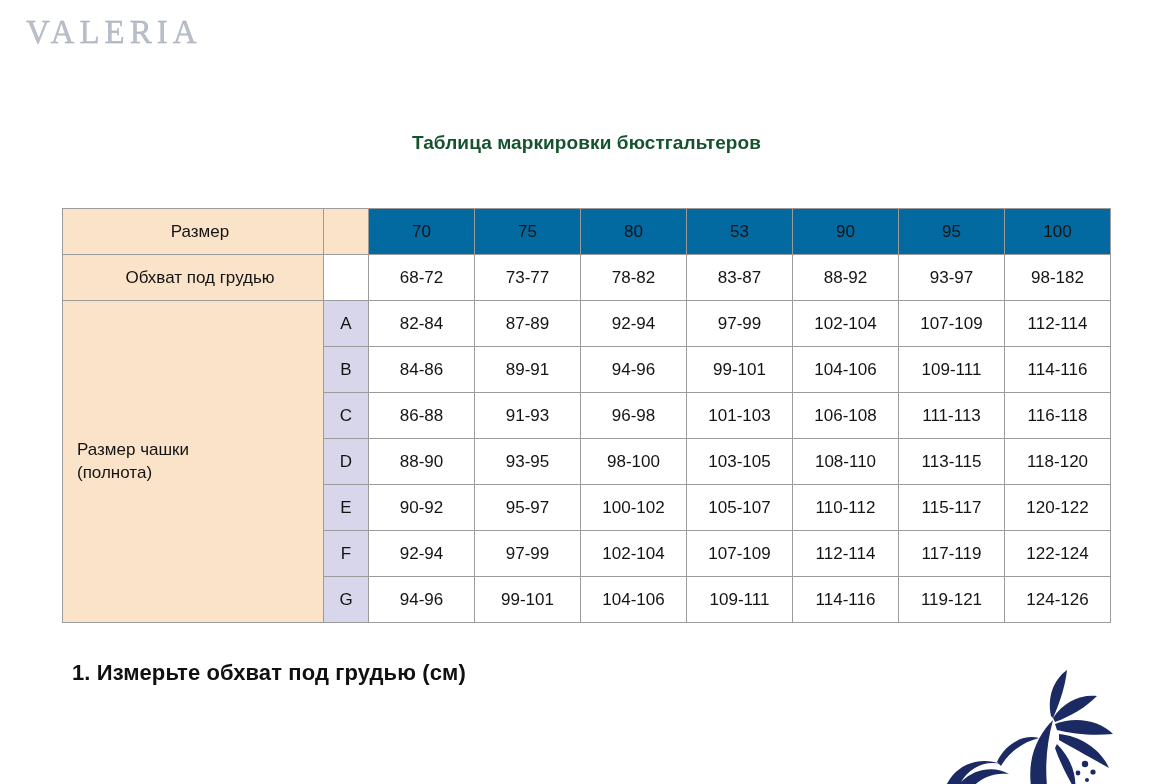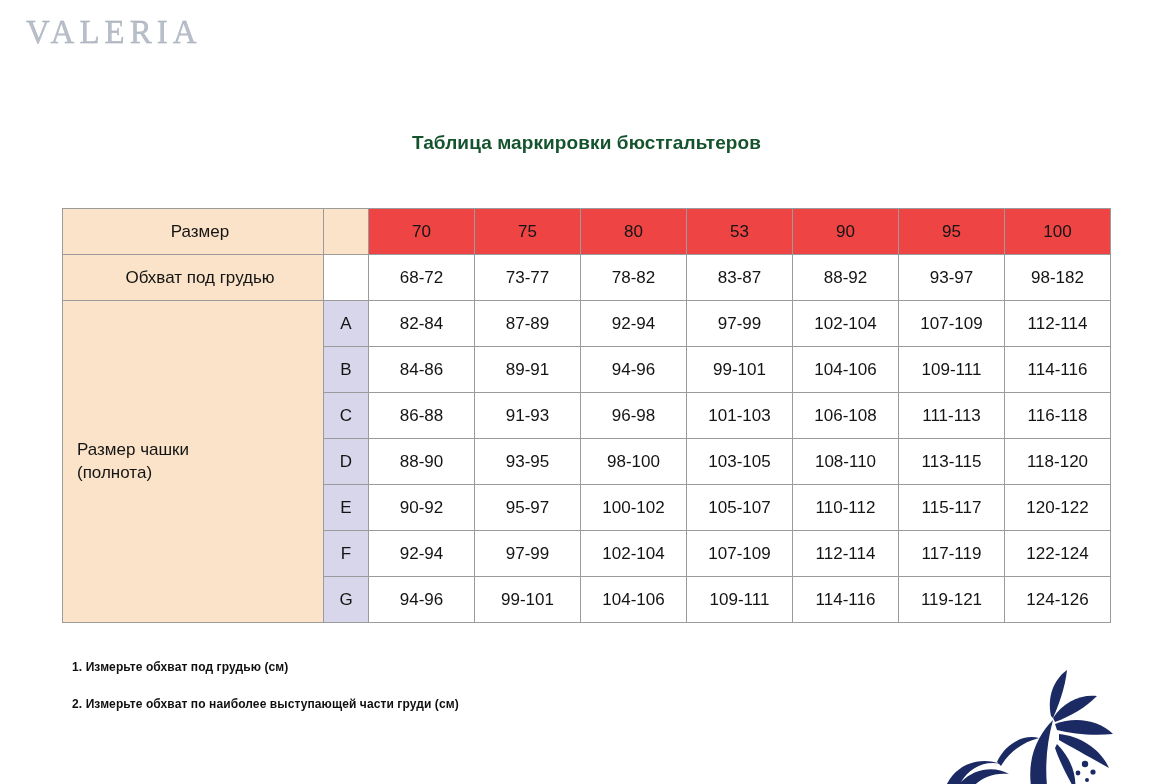--- a/index.html
+++ b/index.html
@@ -80,21 +80,21 @@
   }
   .c-blank {
     width: 44px;
     background: #ffffff;
   }
   .c-cupblank {
     width: 44px;
     background: #fae3c8;
   }
   .head-num {
-    background: #ef4444;
+    background: #0369a1;
     font-weight: bold;
     font-size: 18px;
   }
   .cell {
     background: #ffffff;
   }
   .c-bigleft {
     background: #fae3c8;
     vertical-align: middle;
     text-align: left !important;
@@ -106,21 +106,21 @@
   }
 
   
   .notes {
     position: absolute;
     left: 72px;
     top: 660px;
     width: 900px;
   }
   .note {
-    font-size: 12px;
+    font-size: 22px;
     font-weight: bold;
     color: #101010;
     margin-bottom: 23px;
     letter-spacing: 0.1px;
   }
 
   
   .flourish {
     position: absolute;
     right: 18px;
@@ -236,21 +236,20 @@
           <td class="cell">114-116</td>
           <td class="cell">119-121</td>
           <td class="cell">124-126</td>
         </tr>
       </tbody>
   </table>
 </div>
 
 <div class="notes">
   <div class="note">1. Измерьте обхват под грудью (см)</div>
-  <div class="note">2. Измерьте обхват по наиболее выступающей части груди (см)</div>
 </div>
 
 <div class="flourish">
   <svg viewBox="0 0 220 130" width="220" height="130" xmlns="http://www.w3.org/2000/svg">
     <g fill="#1b2a63">
       <path d="M96 126 C92 96 104 74 118 60 C112 82 110 104 112 126 Z"></path>
       <path d="M118 58 C128 42 146 34 162 36 C150 48 136 56 120 62 Z"></path>
       <path d="M120 64 C140 56 164 60 178 74 C158 76 138 74 122 70 Z"></path>
       <path d="M124 74 C146 76 166 90 174 108 C156 98 138 88 124 80 Z"></path>
       <path d="M122 84 C136 98 142 116 140 130 C132 116 124 100 120 88 Z"></path>

